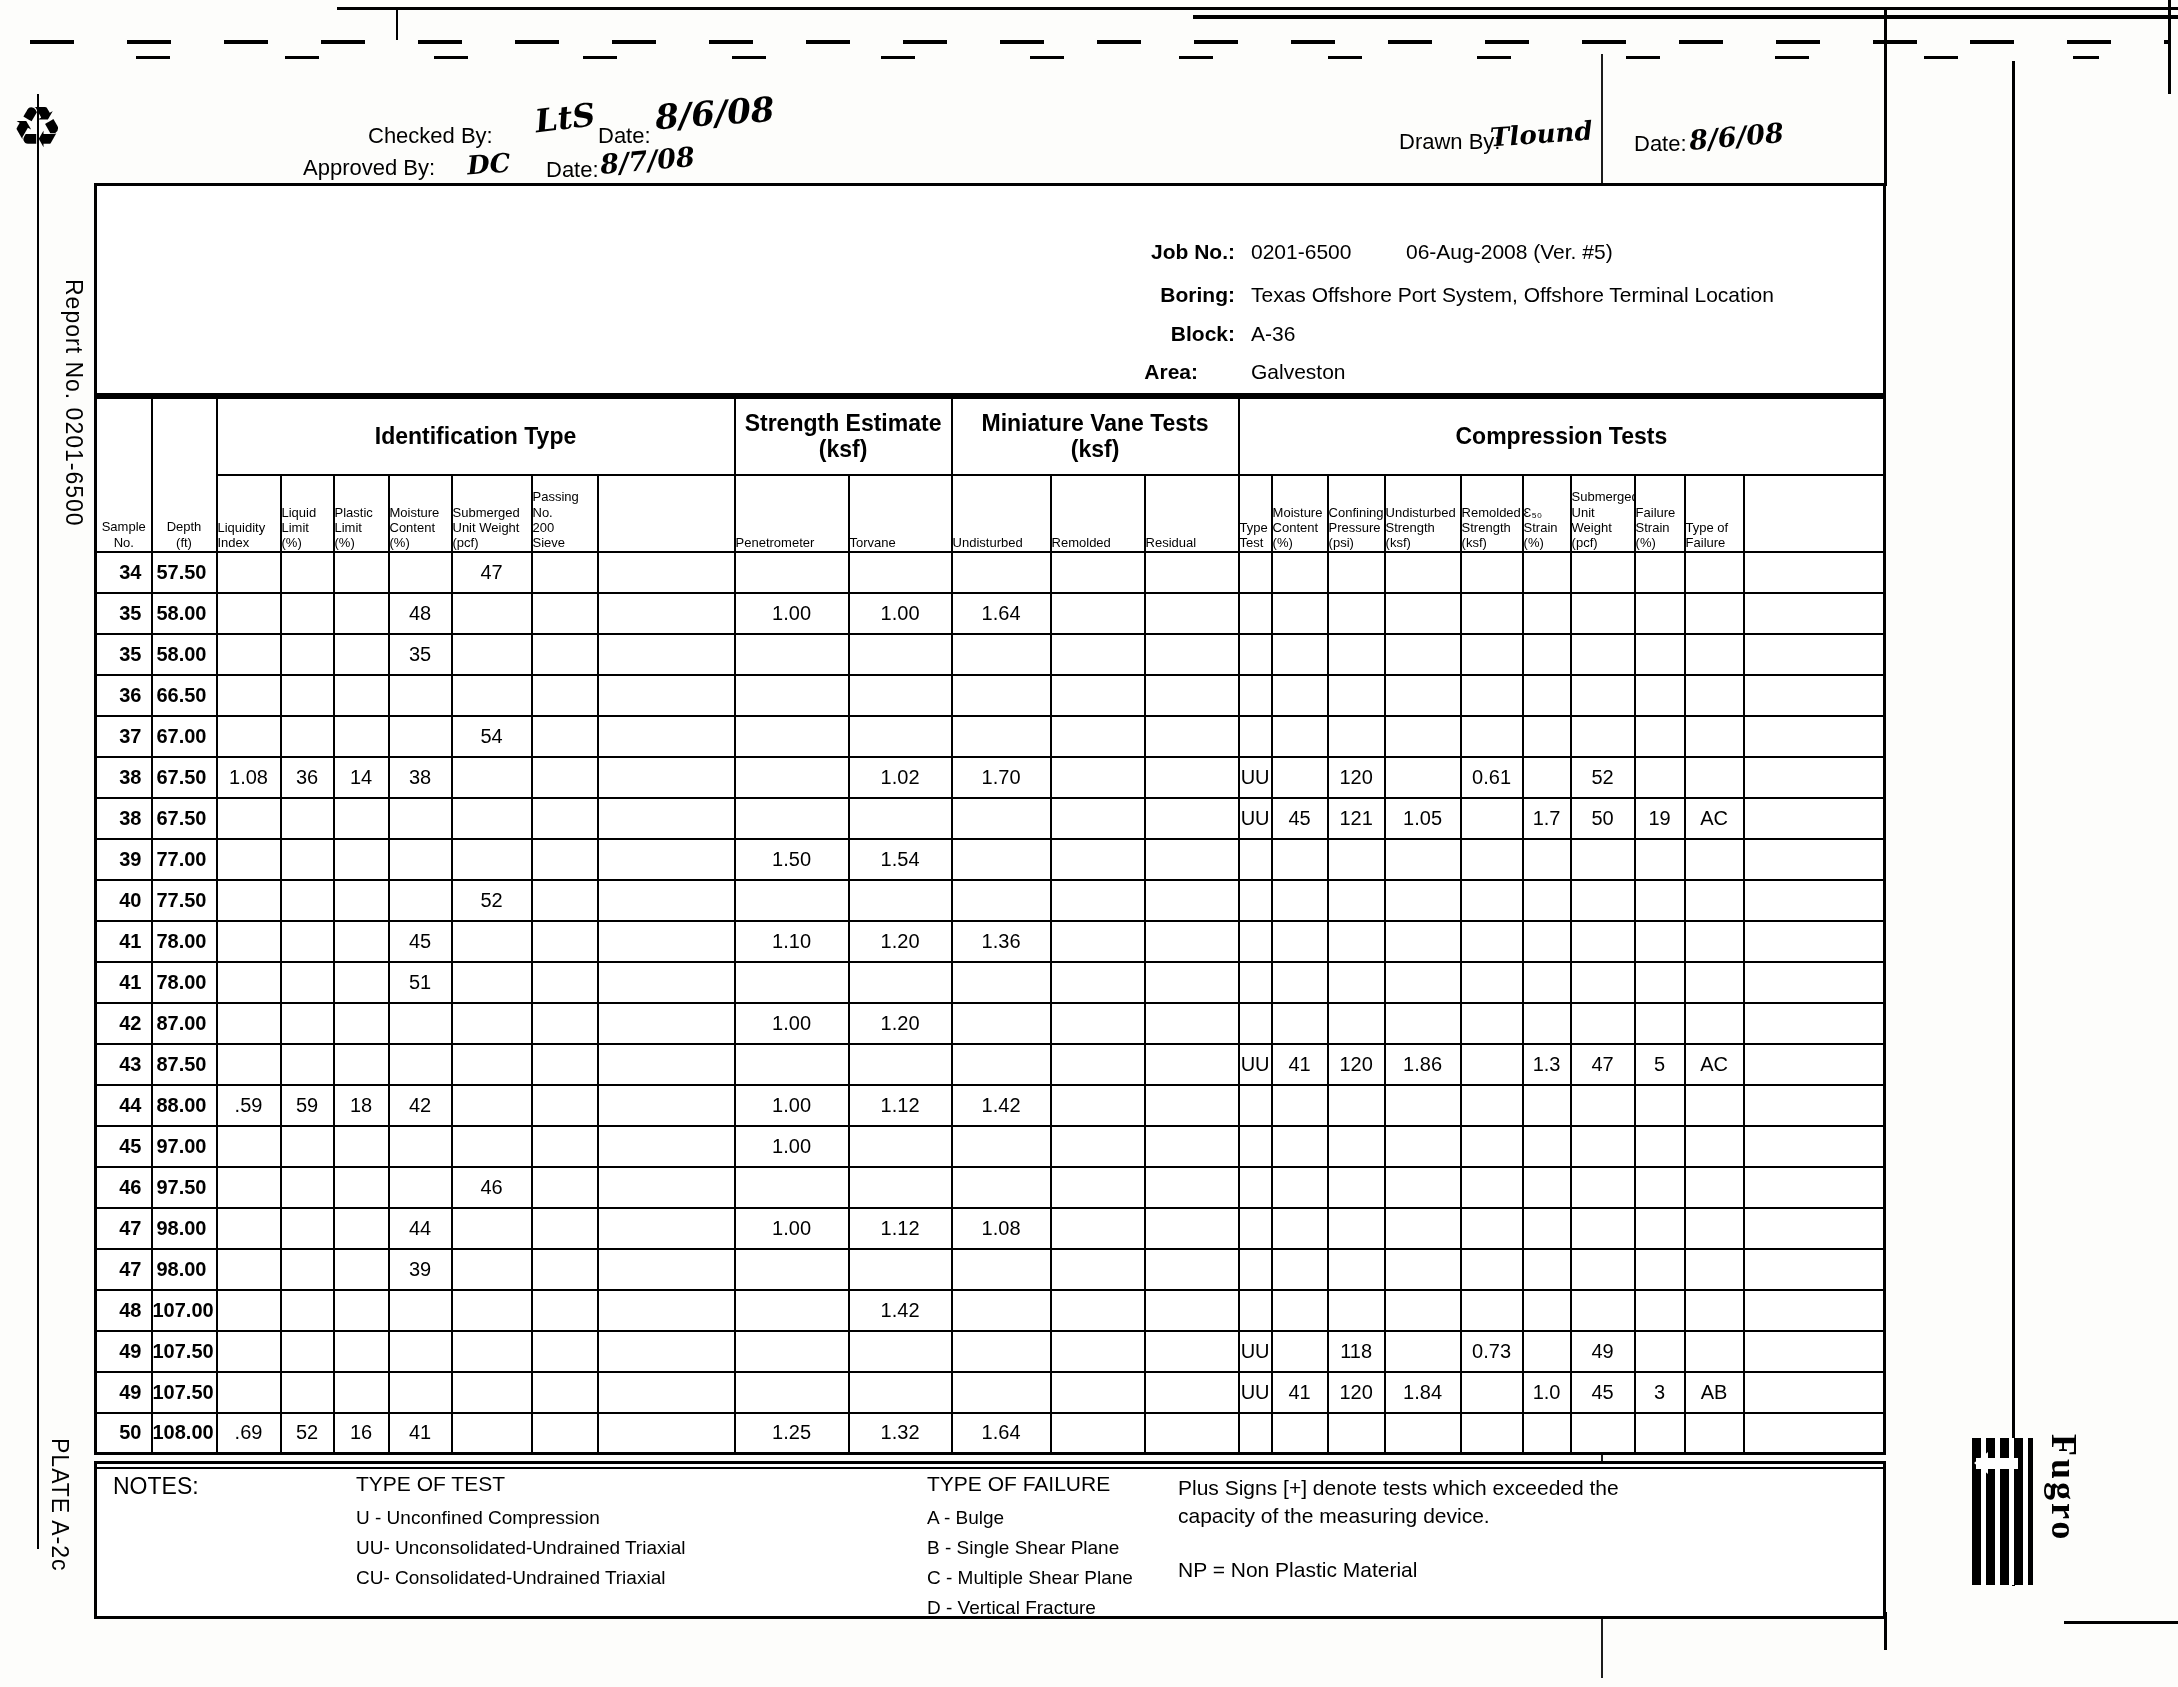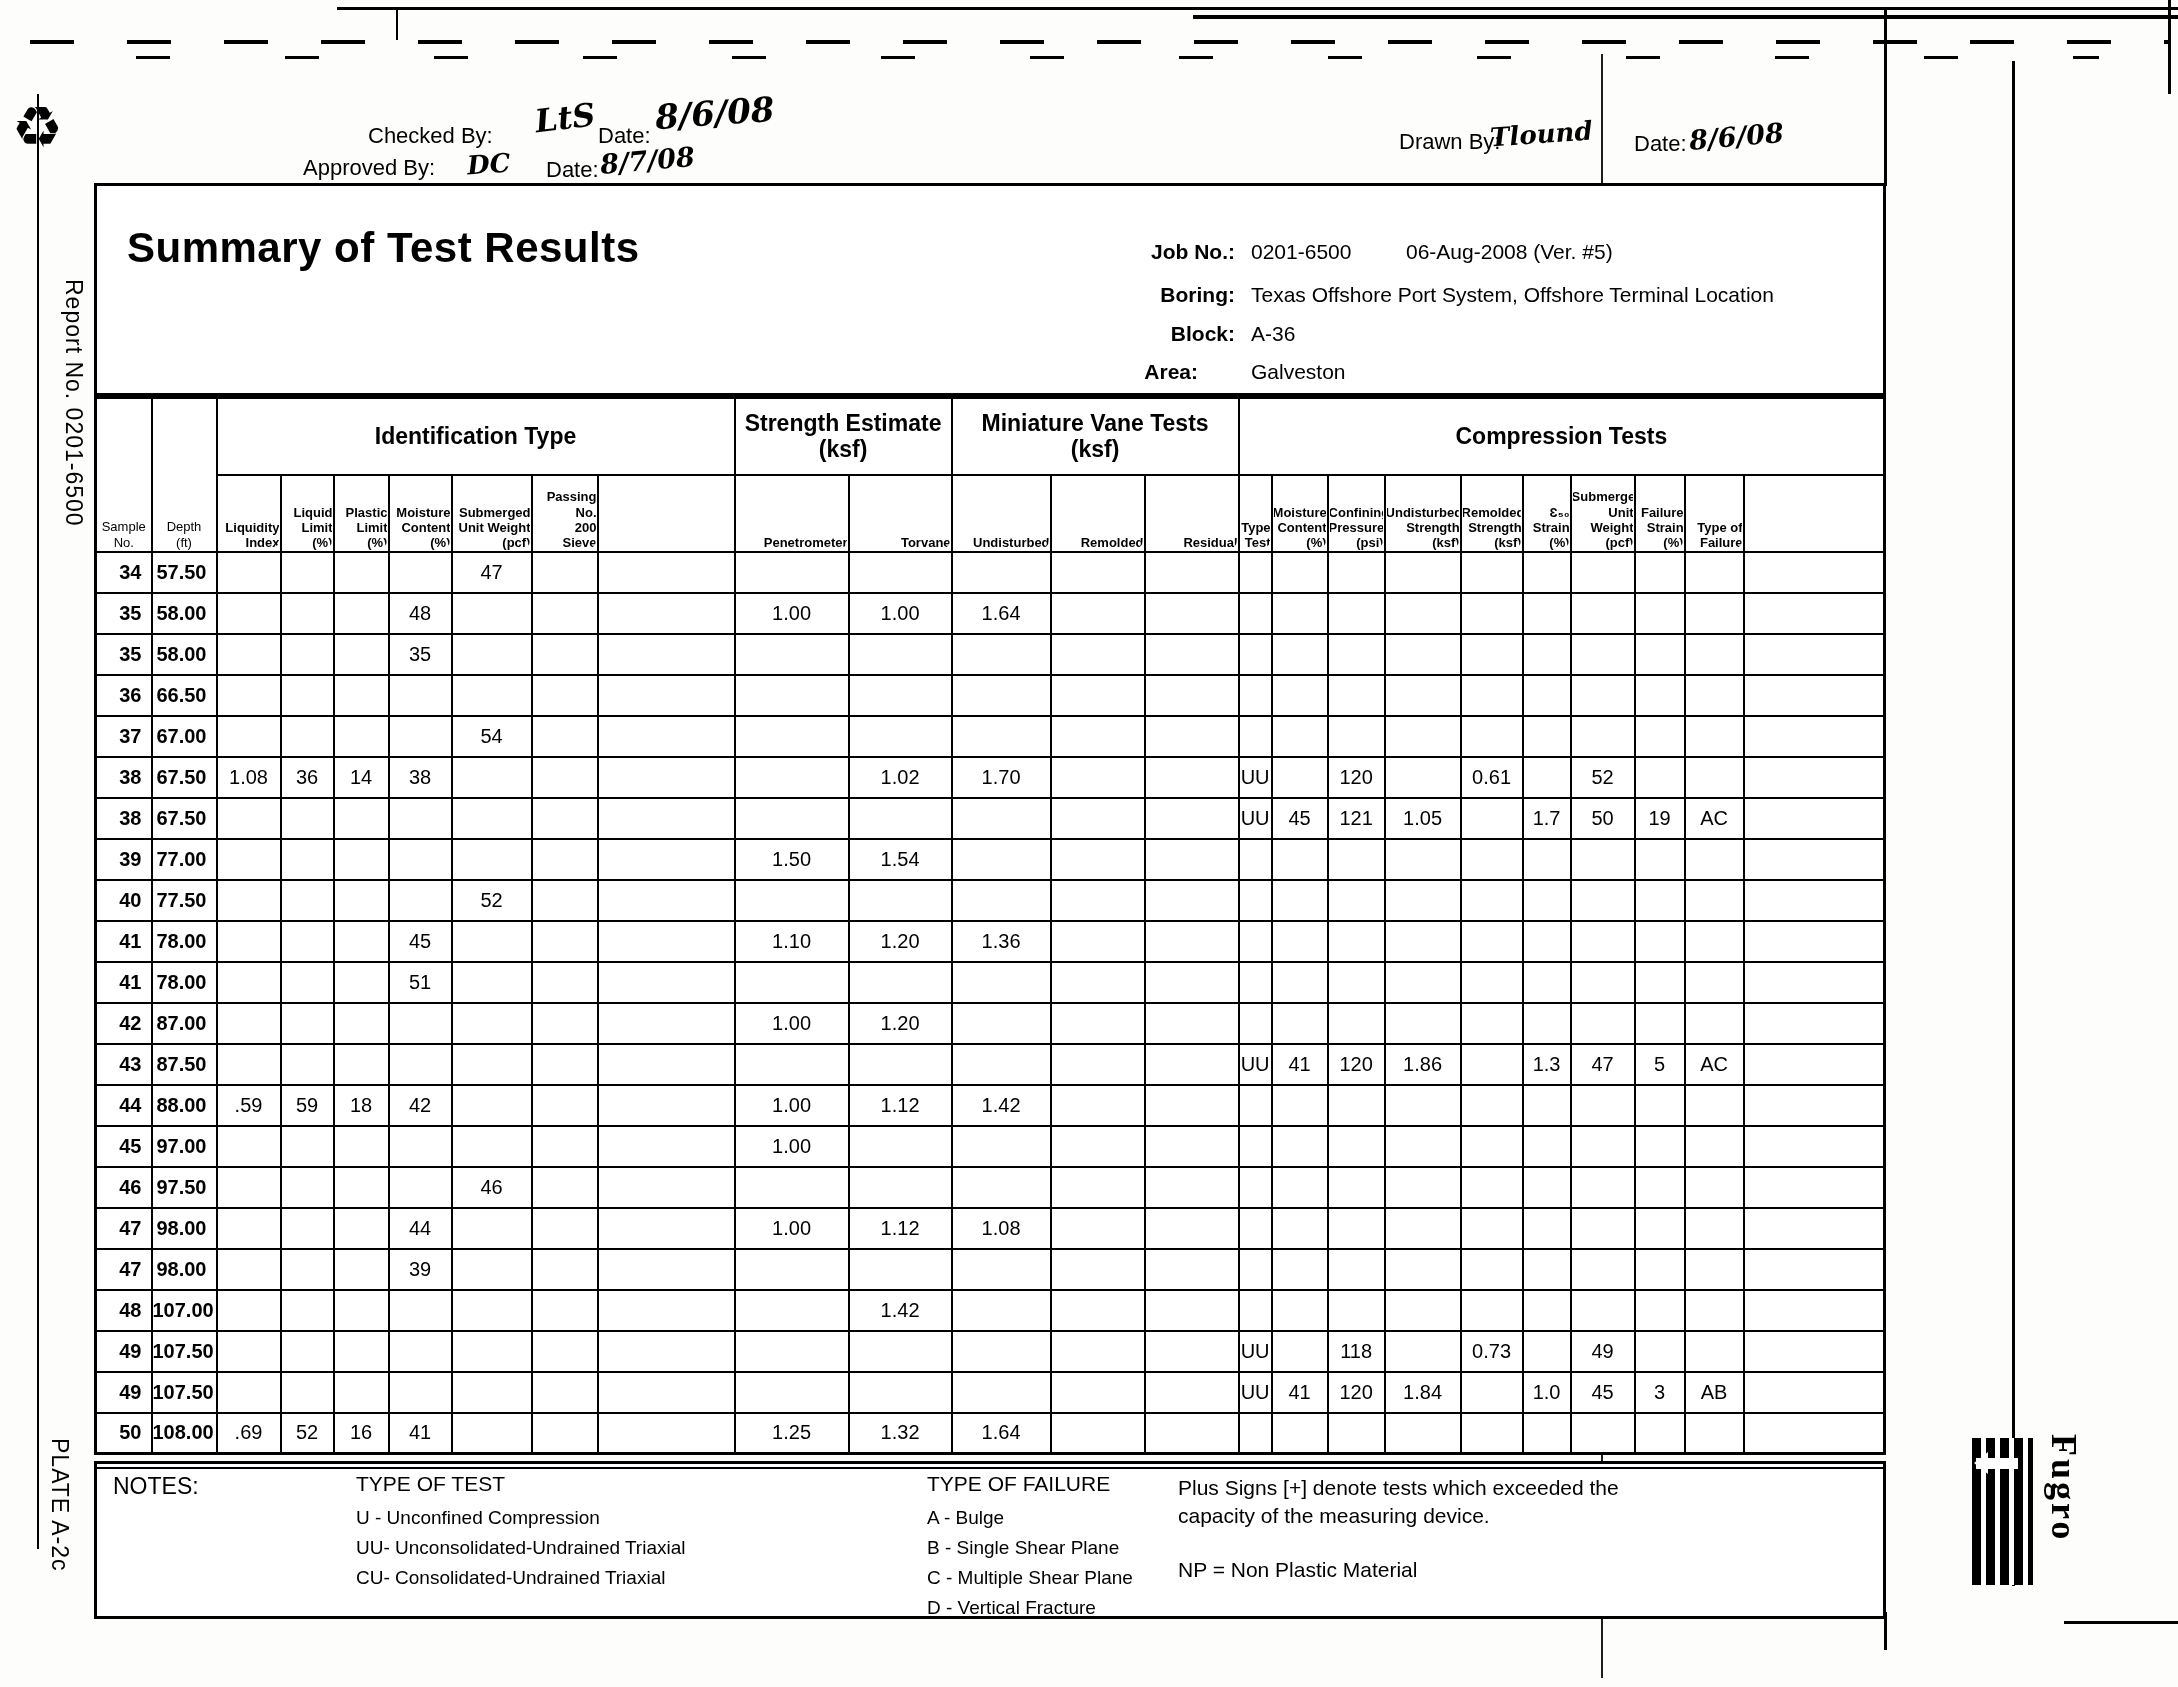--- a/index.html
+++ b/index.html
@@ -40,22 +40,22 @@
   .tl-label{position:absolute;font-size:21px;font-weight:bold;text-align:right;width:158px;}
   .tl-value{position:absolute;font-size:21px;}
 
   table.results{position:absolute;left:94px;top:396px;width:1792px;border-collapse:collapse;
                 table-layout:fixed;background:#fff;border:3px solid #000;}
   .results th,.results td{border:2px solid #000;padding:0;overflow:hidden;}
   .results thead tr.tier1{height:77px;}
   .results thead tr.tier2{height:77px;}
   .results tbody tr{height:41px;}
   .th-group{font-size:23px;font-weight:bold;vertical-align:middle;text-align:center;white-space:pre-line;line-height:1.15;}
-  .th-sub{font-size:13px;font-weight:bold;vertical-align:bottom;text-align:right;
-          white-space:pre-line;line-height:1.18;padding-bottom:6px;border-radius:12px;}
+  .th-sub{font-size:13px;font-weight:normal;vertical-align:bottom;text-align:left;
+          white-space:pre-line;line-height:1.18;padding-bottom:6px;}
   .th-corner{font-size:13px;font-weight:normal;vertical-align:bottom;text-align:center;
              white-space:pre-line;line-height:1.2;padding-bottom:8px;}
   .results td{font-size:20px;text-align:center;vertical-align:middle;}
   .results td.num-right{text-align:right;padding-right:9px;font-weight:bold;}
 
   .notes-box{position:absolute;left:94px;top:1461px;width:1786px;height:152px;border:3px solid #000;background:#fff;}
   .notes-topline{position:absolute;left:0;top:3px;width:100%;height:2px;background:#000;}
   .notes-label{position:absolute;left:16px;top:9px;font-size:23px;font-weight:normal;}
   .legend{position:absolute;font-size:21px;}
   .tot{left:259px;top:8px;}
@@ -106,21 +106,20 @@
   <span class="hand sig2" style="left:467px;top:149px">DC</span>
   <span class="lab" style="left:546px;top:157px">Date:</span>
   <span class="hand date2" style="left:600px;top:145px">8/7/08</span>
 
   <span class="lab" style="left:1399px;top:129px">Drawn By:</span>
   <span class="hand sig2" style="left:1490px;top:119px">Tlound</span>
   <span class="lab" style="left:1634px;top:131px">Date:</span>
   <span class="hand date2" style="left:1689px;top:121px">8/6/08</span>
 
   <div class="title-box">
-    <h1 class="doc-title">Summary of Test Results</h1>
     <span class="tl-label" style="left:980px;top:54px">Job No.:</span>
     <span class="tl-value" style="left:1154px;top:54px">0201-6500</span>
     <span class="tl-value" style="left:1309px;top:54px">06-Aug-2008  (Ver. #5)</span>
     <span class="tl-label" style="left:980px;top:97px">Boring:</span>
     <span class="tl-value" style="left:1154px;top:97px">Texas Offshore Port System, Offshore Terminal Location</span>
     <span class="tl-label" style="left:980px;top:136px">Block:</span>
     <span class="tl-value" style="left:1154px;top:136px">A-36</span>
     <span class="tl-label" style="left:943px;top:174px">Area:</span>
     <span class="tl-value" style="left:1154px;top:174px">Galveston</span>
   </div>

